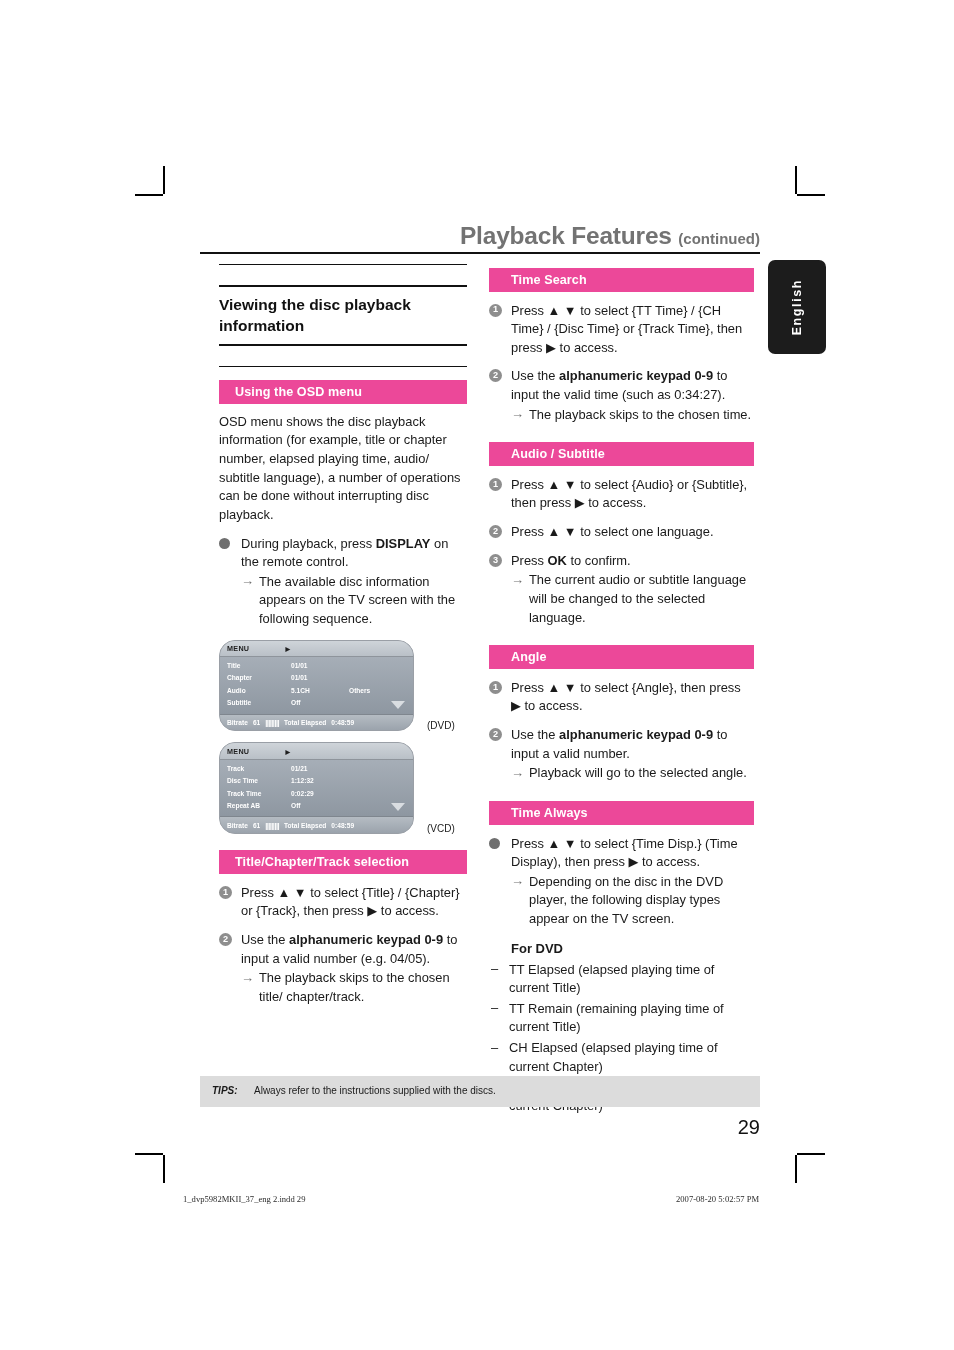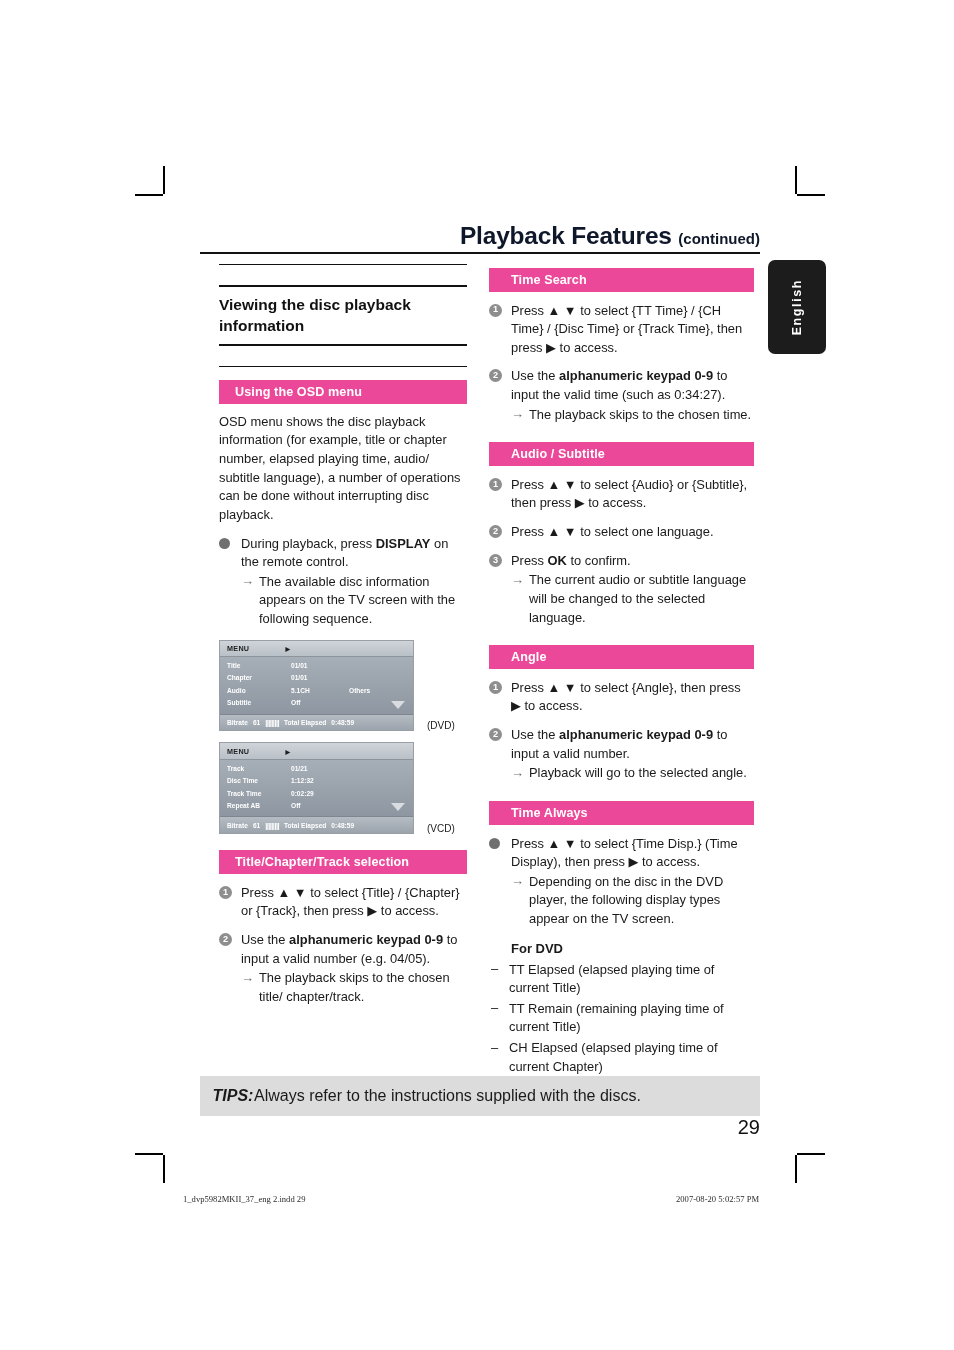--- a/index.html
+++ b/index.html
@@ -15,21 +15,21 @@
   
   .crop { position: absolute; background: #000; }
   .crop-v { width: 1.5px; height: 28px; }
   .crop-h { height: 1.5px; width: 28px; }
 
   
   .header-title {
     position: absolute; left: 200px; top: 222px; width: 560px;
     text-align: right;
     font-size: 24.5px; font-weight: bold; letter-spacing: -0.2px;
-    color: #0f172a;
+    color: #737373;
   }
   .header-title .cont {
     font-size: 15px; font-weight: bold; letter-spacing: 0;
   }
   .header-rule {
     position: absolute; left: 200px; top: 252px; width: 560px; height: 2.4px;
     background: #111;
   }
 
   
@@ -98,21 +98,21 @@
   .dash { position: relative; padding-left: 20px; margin-top: 2px; }
   .dash .dsh { position: absolute; left: 2px; top: -0.5px; color:#1a1a1a; }
   b, .b { font-weight: bold; }
   .fordvd { font-weight: bold; font-size: 13px; margin-top: 11px; padding-left: 22px; }
 
   
   .osdwrap { position: relative; margin-top: 11px; }
   .osd {
     width: 195px;
     border: 1px solid #9a9fa6;
-    border-radius: 0;
+    border-radius: 16px;
     overflow: hidden;
     background: #9aa2ab;
     font-size: 6.6px;
     color: #ffffff;
     font-weight: bold;
     font-family: "Liberation Sans", sans-serif;
   }
   .osd-title {
     background: linear-gradient(180deg,#cfd4d9 0%, #b9c0c7 100%);
     color: #1e1e1e;
@@ -151,23 +151,22 @@
   .osd-label {
     position: absolute; left: 208px; bottom: 0px;
     font-size: 10px; color: #1a1a1a; font-weight: normal;
   }
 
   
   .tips {
     position: absolute; left: 200px; top: 1076px; width: 560px;
     background: #dcdcdc;
     padding: 8px 4px 9px 12px;
-    font-size: 16px; line-height: 1.44; color: #1a1a1a;
+    font-size: 10px; line-height: 1.44; color: #1a1a1a;
     display: flex;
-    text-align: center;
   }
   .tips .lbl { font-weight: bold; font-style: italic; width: 42px; flex: none; }
   .pagenum {
     position: absolute; left: 700px; top: 1116px; width: 60px;
     text-align: right; font-size: 20px; color: #111;
   }
 
   
   .pfoot {
     position: absolute; top: 1194px; font-size: 8.6px; color: #2b2b2b;

